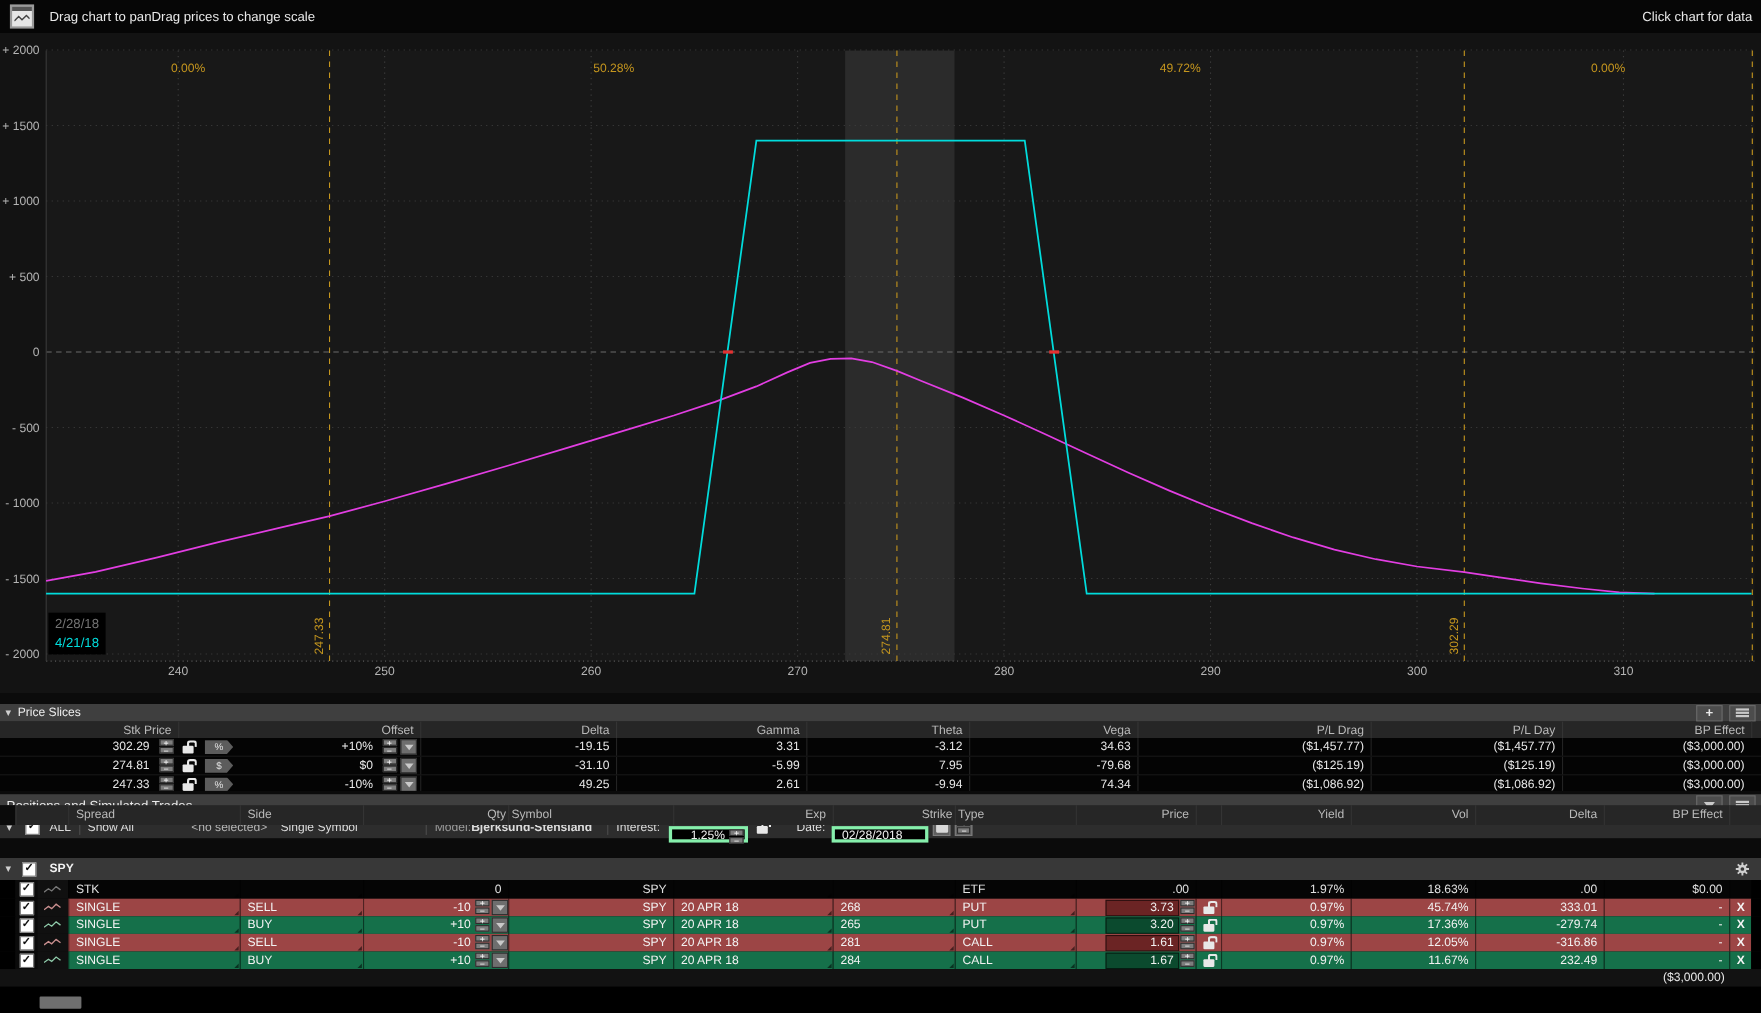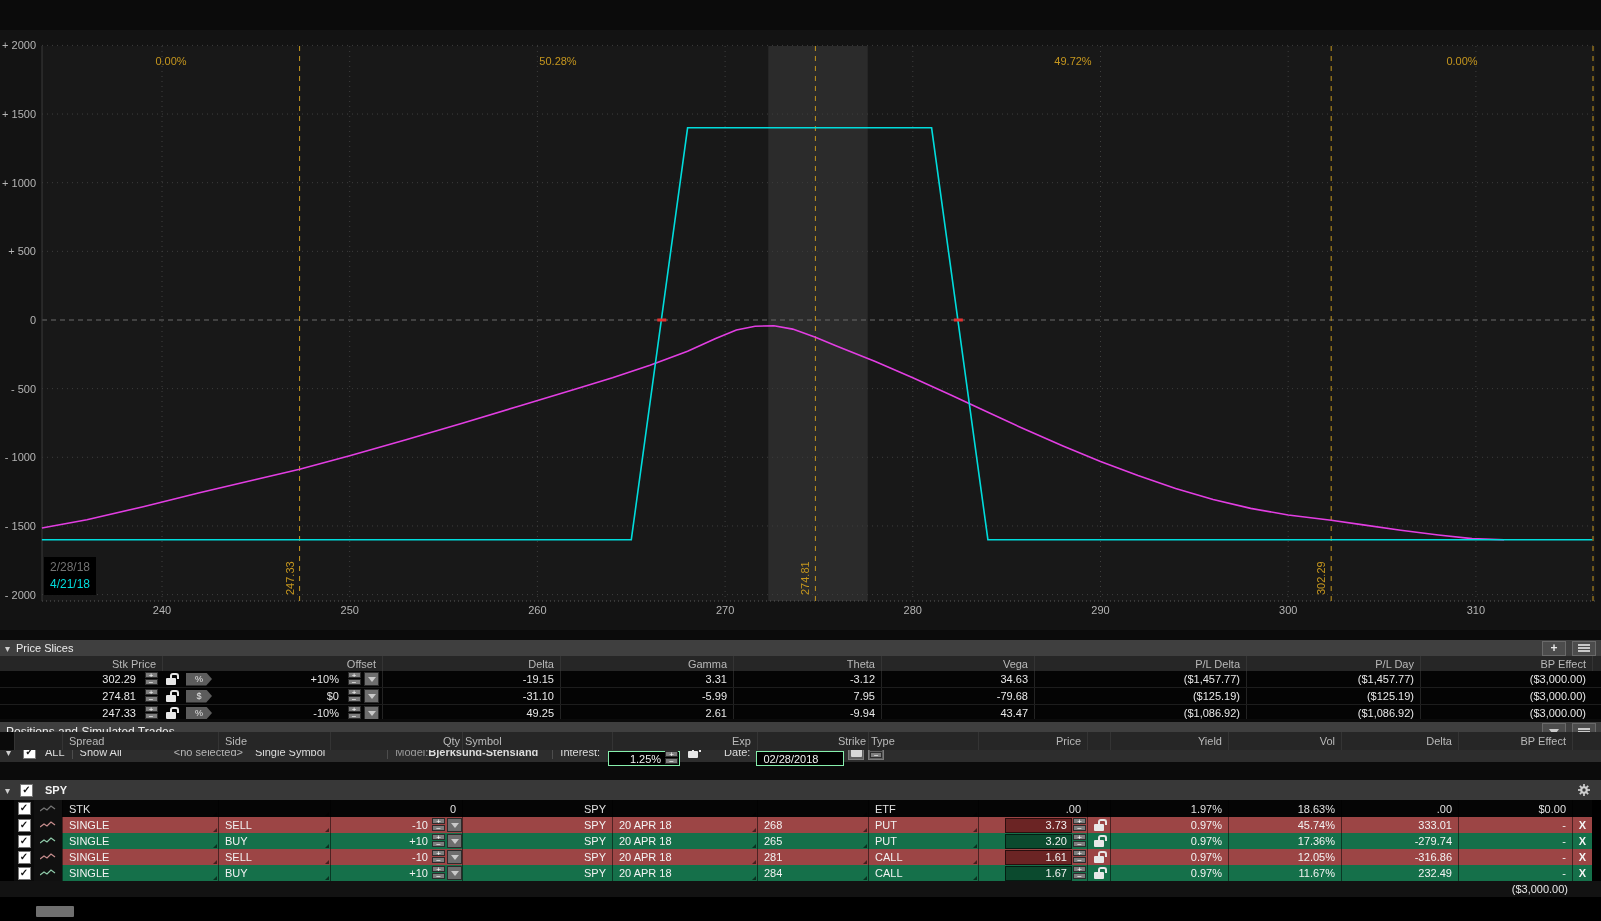--- a/index.html
+++ b/index.html
@@ -46,21 +46,21 @@
   .w-stk{width:142px}.w-spin{width:18px;justify-content:center}.w-lockc{width:22px;justify-content:center}.w-badge{width:34px;justify-content:center}
   .w-off{width:129px}.w-dd{width:19px}.w-delta{width:178px}.w-gamma{width:173px}.w-theta{width:148px}.w-vega{width:153px}
   .w-plo{width:212px}.w-pld{width:174px}.w-bp{width:172px}.w-tail{width:9px}
   .h-stk{width:162px}.h-off{width:220px}
   .vline{border-left:1px solid #232323;}
   
   .pos-head{top:722px;height:19px;background:#3f3f3f;display:flex;align-items:center;font-size:12px;color:#ececec;}
   .pos-head .title{margin-left:6px;}
   .toolbar{top:741px;height:21px;background:#2d2d2d;border-top:1px solid #141414;display:flex;align-items:center;font-size:11px;color:#dcdcdc;}
   .tb-sep{width:1px;height:13px;background:#4d4d4d;margin:0 7px;}
-  .tb-input{background:#000;border:1px solid #86efac;height:15px;display:flex;align-items:flex-end;color:#f0f0f0;box-sizing:border-box;margin-top:12px;}
+  .tb-input{background:#000;border:3px solid #86efac;height:15px;display:flex;align-items:flex-start;color:#f0f0f0;box-sizing:border-box;margin-top:12px;}
   .cal{width:11px;height:10px;background:#d8d8d8;border-radius:1px;border-top:3px solid #8a8a8a;box-sizing:border-box;}
   .gray-btn{width:16px;height:15px;background:#5f5f5f;border:1px solid #7c7c7c;display:flex;align-items:center;justify-content:center;box-sizing:border-box;}
   .pos-colhead{top:732px;height:18px;background:#262626;display:flex;font-size:11px;color:#b9b9b9;}
   .pos-table{top:780px;height:101px;}
   .grow{display:flex;height:20px;background:#383838;align-items:center;font-size:11px;color:#f2f2f2;}
   .por{display:flex;height:16px;font-size:11px;color:#f2f2f2;}
   .por .cell{background:var(--row);border-left:1px solid rgba(0,0,0,0.5);}
   .stk-row{--row:#050505;--dk:#101010;height:17px;color:#e0e0e0;}
   .sell{--row:#9c4545;--dk:#networks;}
   .sell{--row:#9c4545;--dk:#6b2424;}
@@ -82,20 +82,32 @@
   .hthumb{position:absolute;left:36px;top:9px;width:38px;height:11px;background:#6f6f6f;border-radius:1px;}
   .gap{background:#0b0b0b;}
   .funnel{width:0;height:0;border:5px solid transparent;border-top:7px solid #c9c9c9;margin-top:6px;}
   .gearbtn{margin-left:auto;margin-right:10px;display:flex;align-items:center;}
 </style>
 </head>
 <body>
 
 <div id="root">
 
+  <div class="sec topbar">
+    <div class="thumb">
+      <div class="thumb-inner">
+        <svg width="14" height="8">
+            <polyline points="0,6 4,2 7,5 11,1 14,4" fill="none" stroke="#444" stroke-width="1.3"></polyline>
+          </svg>
+      </div>
+    </div>
+    <span>Drag chart to panDrag prices to change scale</span>
+    <div class="spacer"></div>
+    <span class="hint-right">Click chart for data</span>
+  </div>
 
   <div class="sec chartwrap">
     <svg id="plot" width="1601" height="600">
         <rect x="42" y="16" width="1553" height="555" fill="#181818"></rect>
         <rect x="768.2710000000002" y="16" width="99.48100000000022" height="555" fill="#2b2b2b"></rect>
         <line x1="162" y1="16" x2="162" y2="571" stroke="#3e3e3e" stroke-dasharray="1,4"></line>
         <text x="162" y="584" fill="#b4b4b4" font-size="11" text-anchor="middle">240</text>
         <line x1="349.7" y1="16" x2="349.7" y2="571" stroke="#3e3e3e" stroke-dasharray="1,4"></line>
         <text x="349.7" y="584" fill="#b4b4b4" font-size="11" text-anchor="middle">250</text>
         <line x1="537.4" y1="16" x2="537.4" y2="571" stroke="#3e3e3e" stroke-dasharray="1,4"></line>
@@ -164,21 +176,21 @@
       </div>
   </div>
 
   <div class="sec ps-colhead">
     <div class="hc h-stk num">Stk Price</div>
     <div class="hc h-off num">Offset</div>
     <div class="hc w-delta num">Delta</div>
     <div class="hc w-gamma num">Gamma</div>
     <div class="hc w-theta num">Theta</div>
     <div class="hc w-vega num">Vega</div>
-    <div class="hc w-plo num">P/L Delta</div>
+    <div class="hc w-plo num">P/L Drag</div>
     <div class="hc w-pld num">P/L Day</div>
     <div class="hc w-bp num">BP Effect</div>
     <div class="hc w-tail"></div>
   </div>
 
   <div class="sec ps-rows">
     <div class="psr">
       <div class="c w-stk num">302.29</div>
       <div class="c w-spin">
           <span class="mini-spin">
@@ -264,21 +276,21 @@
             <i class="u"></i>
             <i class="d"></i>
           </span>
         </div>
       <div class="c w-dd">
           <span class="mini-dd"></span>
         </div>
       <div class="c w-delta num vline">49.25</div>
       <div class="c w-gamma num vline">2.61</div>
       <div class="c w-theta num vline">-9.94</div>
-      <div class="c w-vega num vline">43.47</div>
+      <div class="c w-vega num vline">74.34</div>
       <div class="c w-plo num vline">($1,086.92)</div>
       <div class="c w-pld num vline">($1,086.92)</div>
       <div class="c w-bp num vline">($3,000.00)</div>
       <div class="c w-tail"></div>
     </div>
   </div>
 
   <div class="sec gap" style="top:719px;height:3px;"></div>
 
   <div class="sec pos-head">

